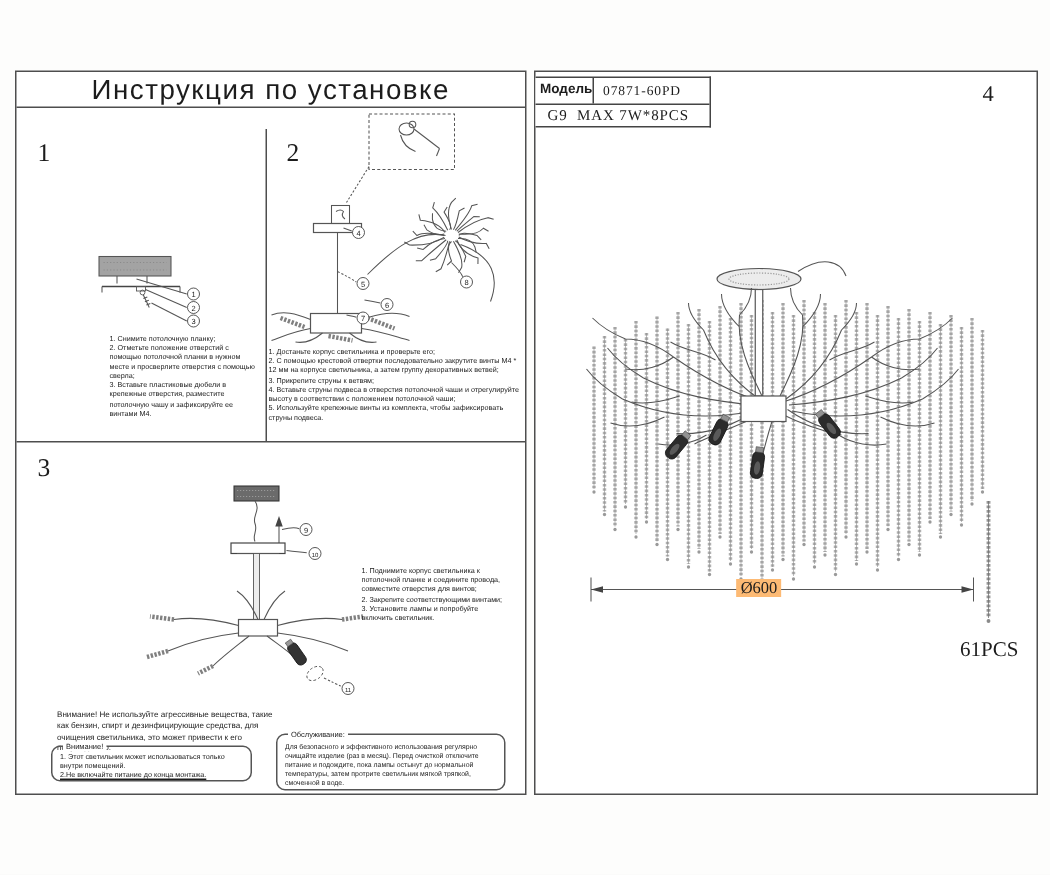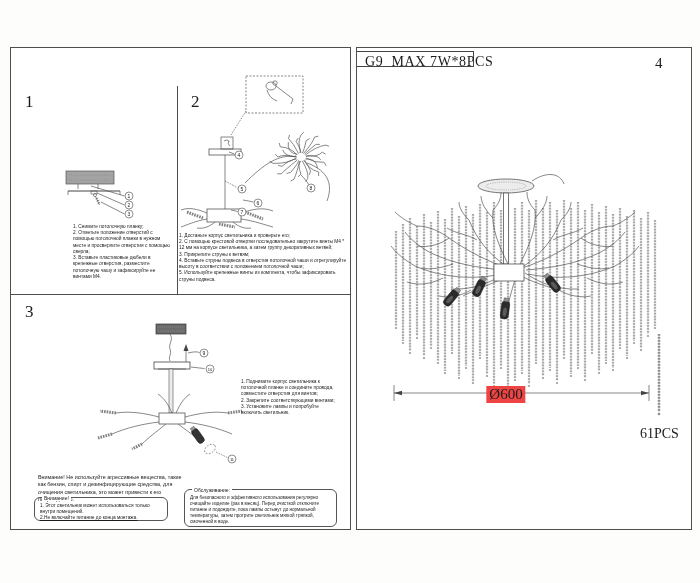--- a/index.html
+++ b/index.html
@@ -38,32 +38,33 @@
   .callout-circle{fill:#fff;stroke:#444;stroke-width:0.6;}
   .callout-num{font-family:"Liberation Sans",sans-serif;font-size:5px;fill:#222;text-anchor:middle;}
 
   
   .mtable{position:absolute;left:0;top:3px;width:117px;border:1px solid #444;border-left:none;box-sizing:border-box;background:#fff;}
   .mrow{display:flex;}
   .r1{height:17px;border-bottom:1px solid #444;}
   .r2{height:14px;}
   .mc1{width:39px;border-right:1px solid #444;box-sizing:border-box;font-weight:bold;font-size:9px;padding:2px 0 0 3px;}
   .mc2{flex:1;font-family:"Liberation Serif",serif;font-size:9px;letter-spacing:0.6px;padding:2.5px 0 0 6px;}
-  .mc3{font-family:"Liberation Serif",serif;font-size:14px;letter-spacing:0.6px;padding:1.5px 0 0 8px;white-space:pre;}
+  .mc3{font-family:"Liberation Serif",serif;font-size:10px;letter-spacing:0.6px;padding:1.5px 0 0 8px;white-space:pre;}
   .pagenum{position:absolute;left:298px;top:7px;font-family:"Liberation Serif",serif;font-size:15px;}
-  .dim-label{position:absolute;left:149px;top:338px;transform:translateX(-50%);background:#ef4444;
-             padding:0 3px;font-family:"Liberation Serif",serif;font-size:15px;}
+  .dim-label{position:absolute;left:149px;top:338px;transform:translateX(-50%);background:#fdba74;
+             padding:0 3px;font-family:"Liberation Serif",serif;font-size:11px;}
   .pcs-label{position:absolute;left:283px;top:378px;font-family:"Liberation Serif",serif;font-size:14px;}
 </style>
 </head>
 <body>
 
 <div class="canvas">
 
   <div class="page page-left">
+    <div class="title-band">Инструкция по установке</div>
     <div class="vdiv"></div>
     <div class="hdiv"></div>
 
     <div class="step-num sn1">1</div>
     <div class="step-num sn2">2</div>
     <div class="step-num sn3">3</div>
 
     <svg class="dgm" style="left:40px;top:111px" width="120" height="62" viewBox="0 0 120 62">
       <rect x="15" y="12" width="48" height="13" fill="#a3a3a3" stroke="#555" stroke-width="0.7"></rect>
       <line x1="18" y1="16" x2="60" y2="16" stroke="#8a8a8a" stroke-width="0.8" stroke-dasharray="0.8 1.4"></line>
@@ -221,20 +222,24 @@
     </div>
 
     <div class="note-box svc-box">
       <span class="note-legend">Обслуживание:</span>
       <div class="note-text">Для безопасного и эффективного использования регулярно очищайте изделие (раз в месяц). Перед очисткой отключите питание и подождите, пока лампы остынут до нормальной температуры, затем протрите светильник мягкой тряпкой, смоченной в воде.</div>
     </div>
   </div>
 
   <div class="page page-right">
     <div class="mtable">
+      <div class="mrow r1">
+        <div class="mc1">Модель</div>
+        <div class="mc2">07871-60PD</div>
+      </div>
       <div class="mrow r2">
         <div class="mc3">G9  MAX 7W*8PCS</div>
       </div>
     </div>
     <div class="pagenum">4</div>
 
     <svg class="dgm" style="left:14px;top:108px" width="310" height="290" viewBox="0 0 310 290">
 
       <g id="strand-group">
           <line x1="25" y1="75" x2="25" y2="170" stroke="#b0b0b0" stroke-width="2.3" stroke-dasharray="1.7 1.2"></line>

